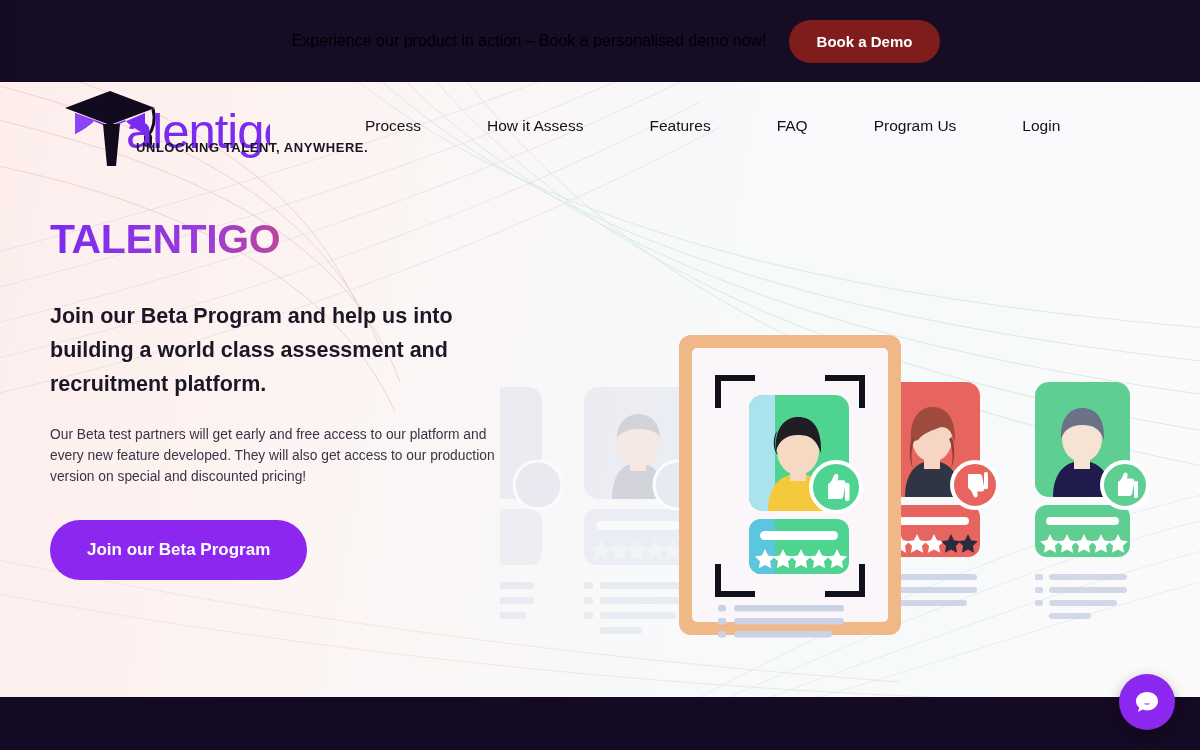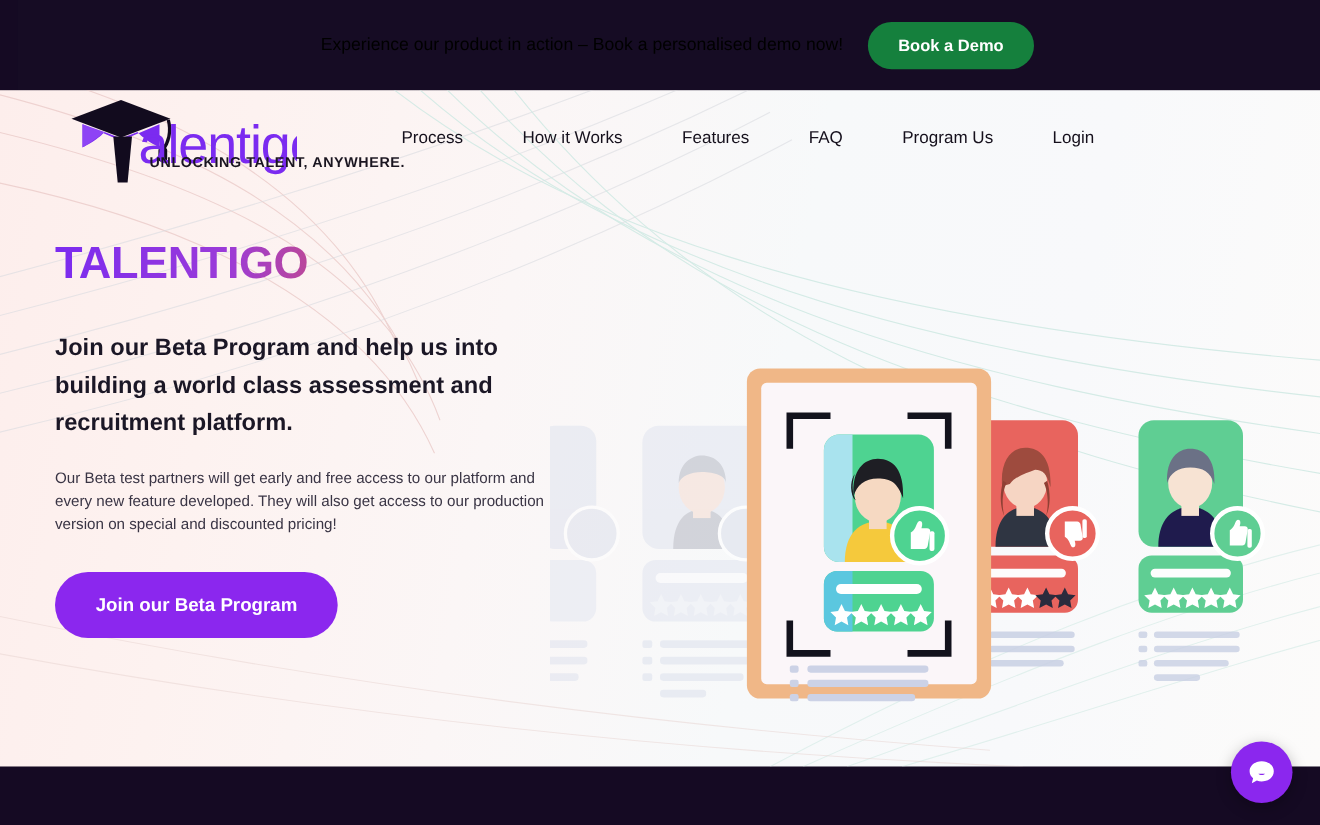--- a/index.html
+++ b/index.html
@@ -9,21 +9,21 @@
     background:#150a23;
   }
 
   
   .announce {
     position:absolute; top:0; left:16px; width:1200px; height:82px;
     background:#160C24;
     display:flex; align-items:center; justify-content:center; gap:22px;
   }
   .btn-demo {
-    background:#15803d; color:#fff; font-size:15px; font-weight:bold;
+    background:#7f1d1d; color:#fff; font-size:15px; font-weight:bold;
     padding:13px 28px; border-radius:24px; border:none; cursor:pointer;
     white-space:nowrap;
   }
 
   
   .hero {
     position:absolute; top:82px; left:0; width:1200px; height:615px;
     overflow:hidden;
     background:
       linear-gradient(100deg,#fdeeec 0%, #fdf2f0 18%, #fbf6f6 38%, #f7f9fa 58%, #f8f9fb 78%, #fcfbfa 100%);
@@ -36,21 +36,21 @@
     display:flex; align-items:center; z-index:5;
   }
   .logo { position:absolute; left:48px; top:4px; width:222px; height:82px; }
   .logo-tag {
     position:absolute; left:88px; top:54px;
     font-size:13px; font-weight:bold; letter-spacing:.55px; color:#1a1520;
     white-space:nowrap;
   }
   .nav-links {
     position:absolute; left:340px; top:0; height:88px;
-    display:flex; align-items:center; gap:4px;
+    display:flex; align-items:center; gap:16px;
   }
   .nav-link {
     font-size:15.5px; color:#15101c; text-decoration:none;
     padding:0 25px; white-space:nowrap; cursor:pointer;
   }
   .btn-try {
     position:absolute; right:45px; top:100px; transform:translateY(-50%);
     background:#8B27EE; color:#fff; font-size:16px;
     padding:15px 30px; border-radius:28px; border:none; cursor:pointer;
     white-space:nowrap;
@@ -159,21 +159,21 @@
           <path d="M55 38 L72 38 L68 80 L59 80 Z" fill="#120B1E"></path>
         </g>
 
         <text x="78" y="62" font-family="'Liberation Sans',sans-serif" font-size="49" font-weight="normal" fill="#7B2BF0" letter-spacing="-1">alentigo</text>
       </svg>
       <div class="logo-tag">UNLOCKING TALENT, ANYWHERE.</div>
     </div>
 
     <div class="nav-links">
       <a class="nav-link">Process</a>
-      <a class="nav-link">How it Works</a>
+      <a class="nav-link">How it Assess</a>
       <a class="nav-link">Features</a>
       <a class="nav-link">FAQ</a>
       <a class="nav-link">Program Us</a>
       <a class="nav-link">Login</a>
     </div>
 
   </div>
 
   <div class="copy">
     <h1 class="h1">

